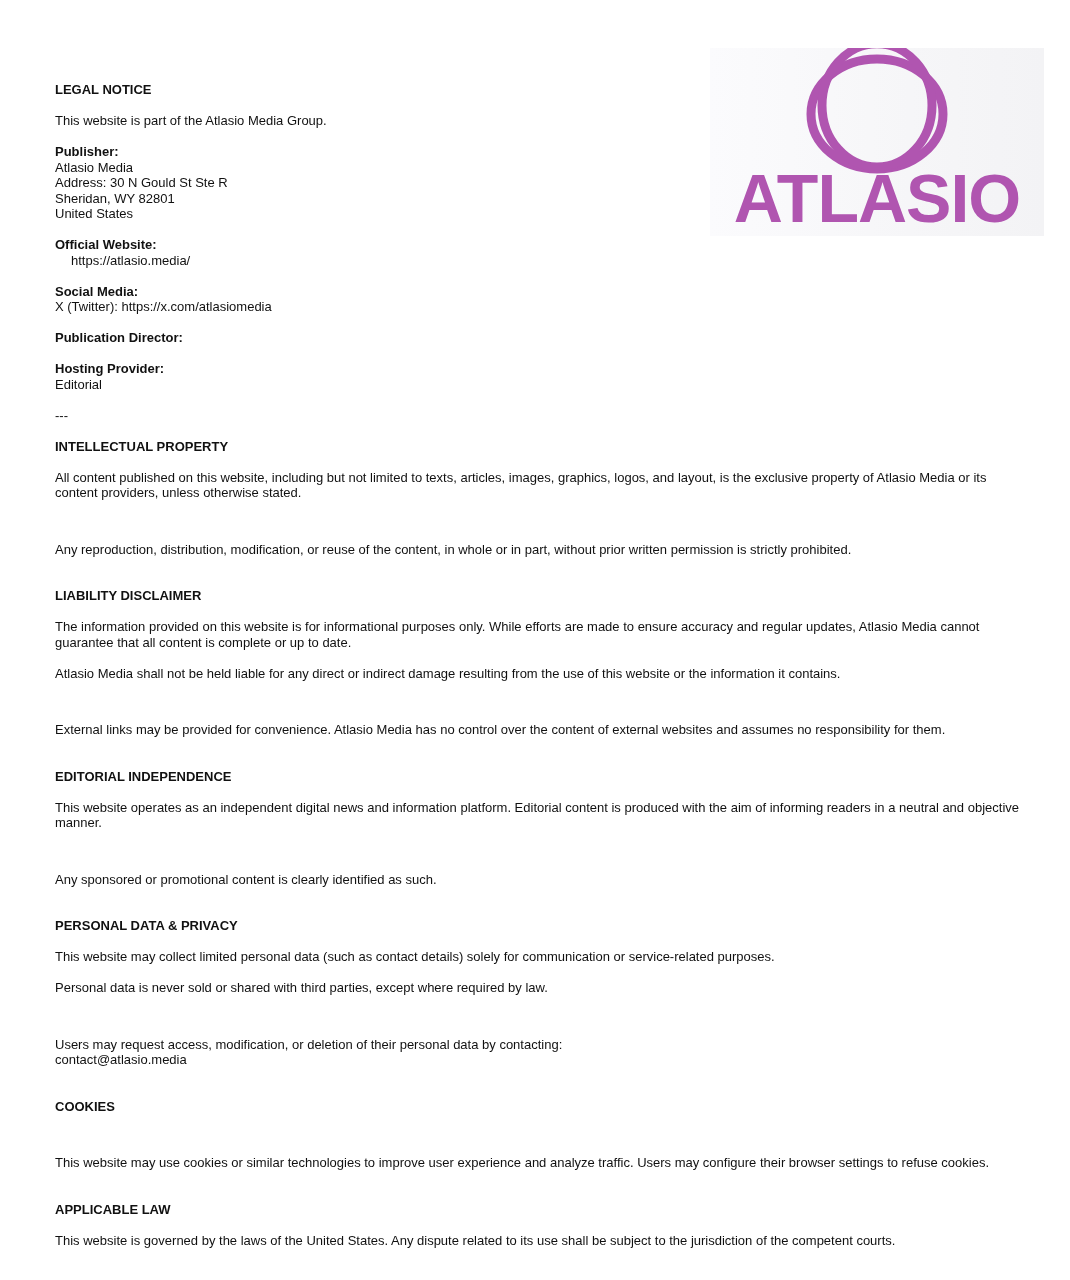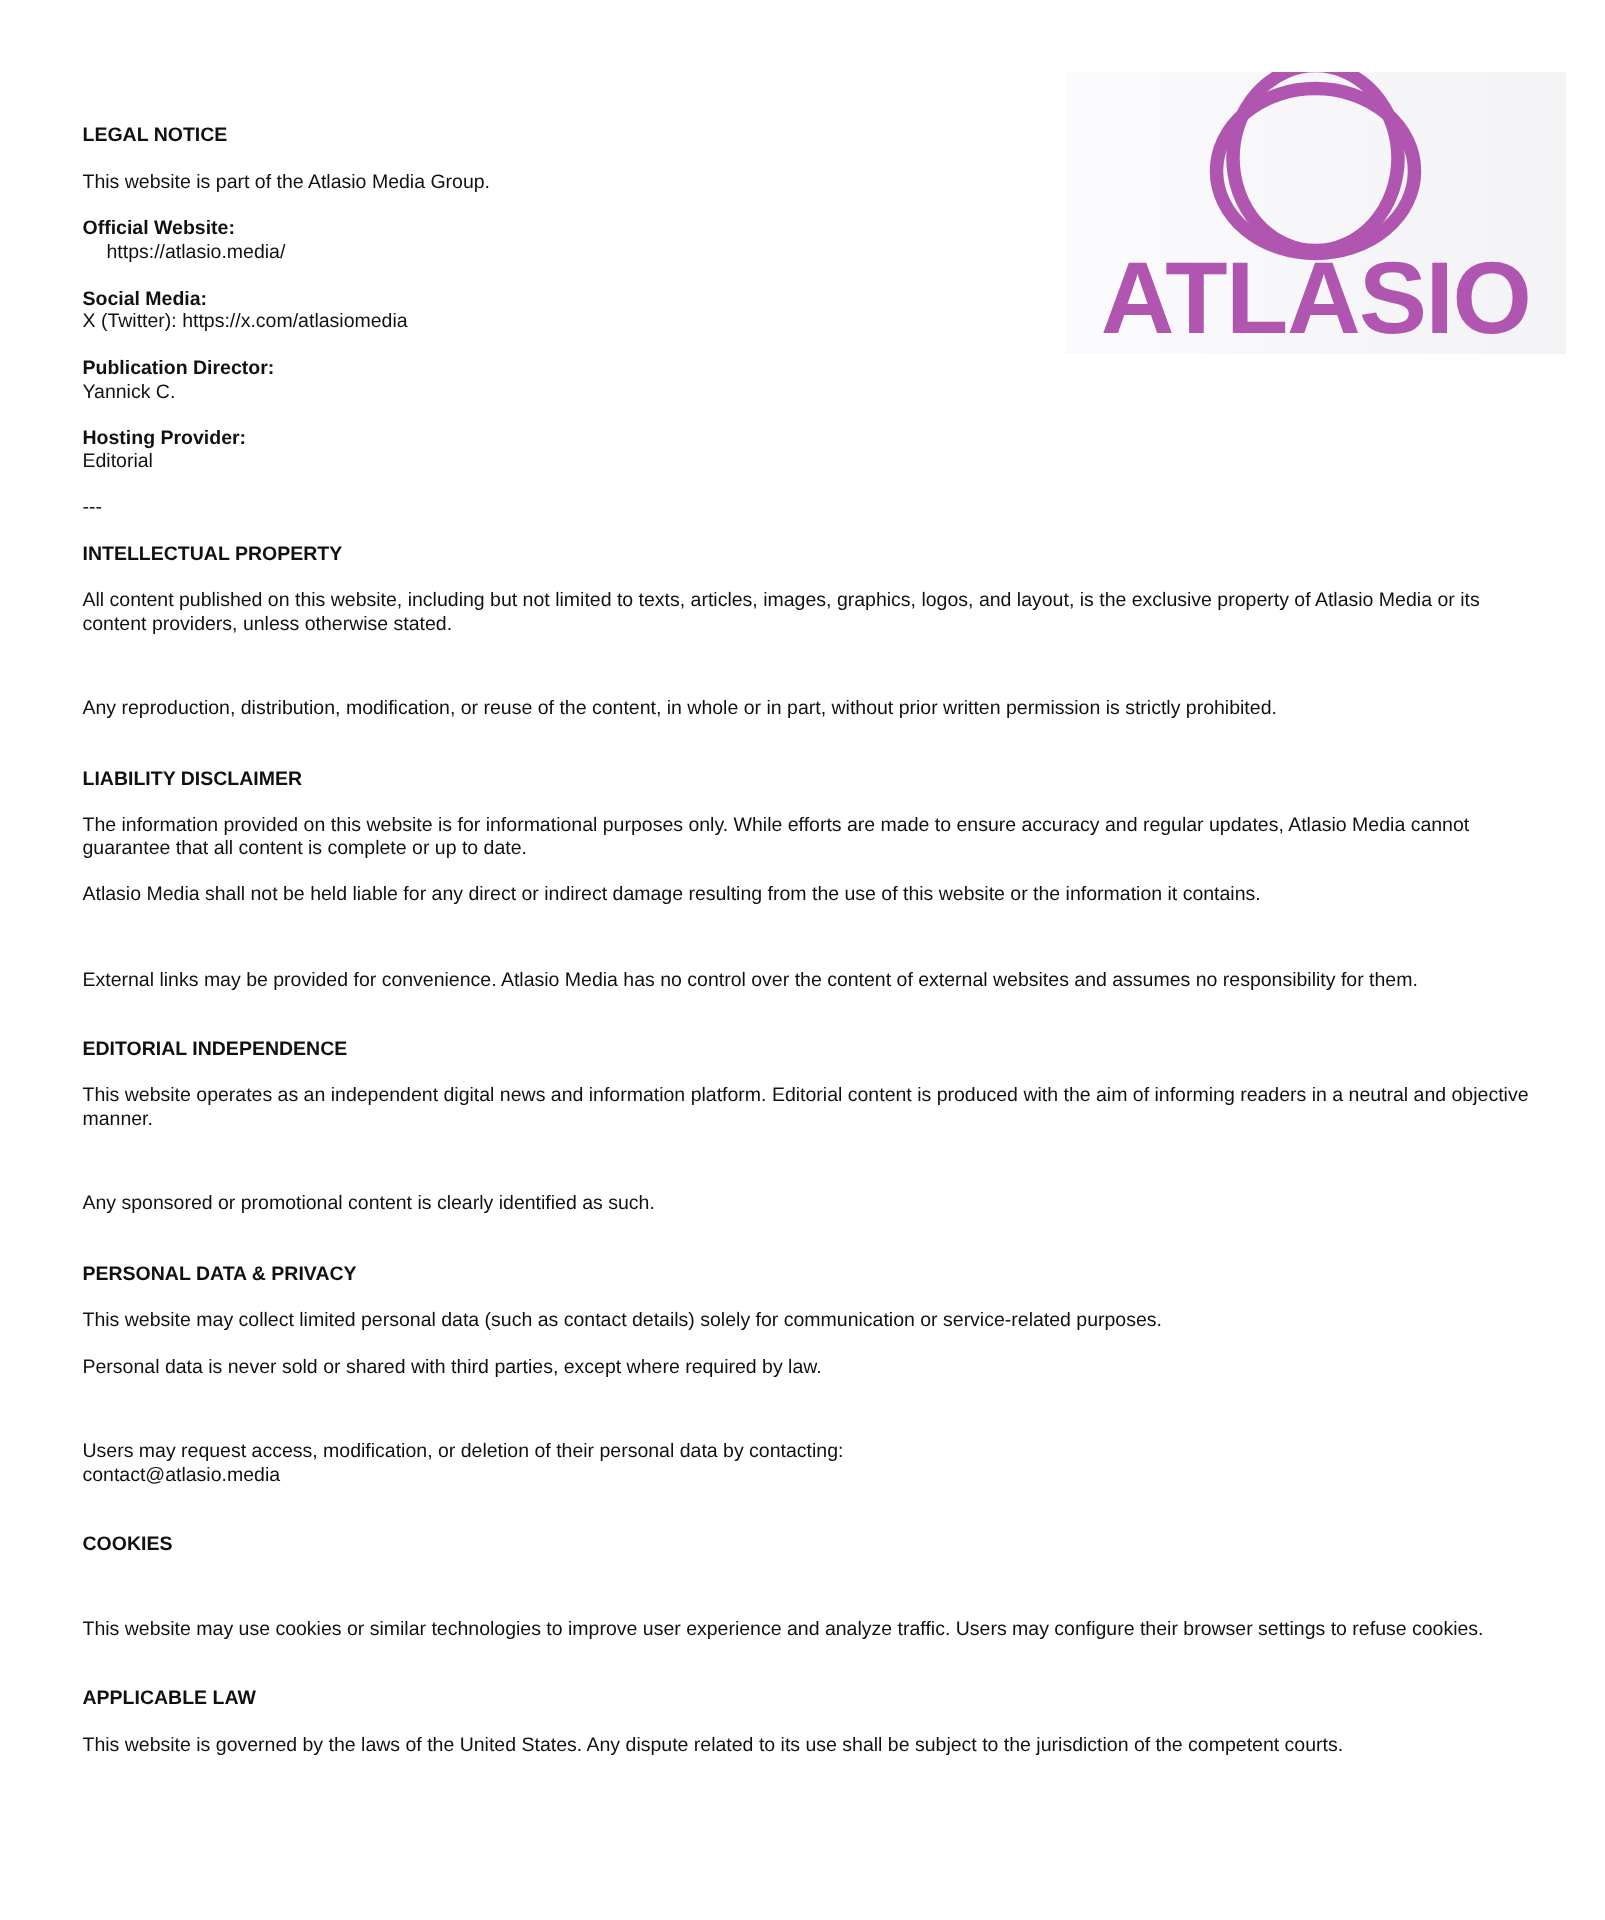--- a/index.html
+++ b/index.html
@@ -36,30 +36,36 @@
 
 <div class="doc">
 
   <div class="blk">
     <span class="h">LEGAL NOTICE</span>
   </div>
   <div class="blk">
     <span class="line">This website is part of the Atlasio Media Group.</span>
   </div>
   <div class="blk">
+    <span class="h">Publisher:</span>
+    <span class="line">Atlasio Media</span>
+    <span class="line">Address: 30 N Gould St Ste R</span>
+    <span class="line">Sheridan, WY 82801</span>
+    <span class="line">United States</span>
+  </div>
+  <div class="blk">
     <span class="h">Official Website:</span>
     <a class="line lnk">https://atlasio.media/</a>
   </div>
   <div class="blk">
     <span class="h">Social Media:</span>
     <span class="line">X (Twitter): https://x.com/atlasiomedia</span>
   </div>
   <div class="blk">
     <span class="h">Publication Director:</span>
-    <span class="line">Yannick C.</span>
   </div>
   <div class="blk">
     <span class="h">Hosting Provider:</span>
     <span class="line">Editorial</span>
   </div>
   <div class="blk">
     <span class="line">---</span>
   </div>
 
   <div class="blk">

